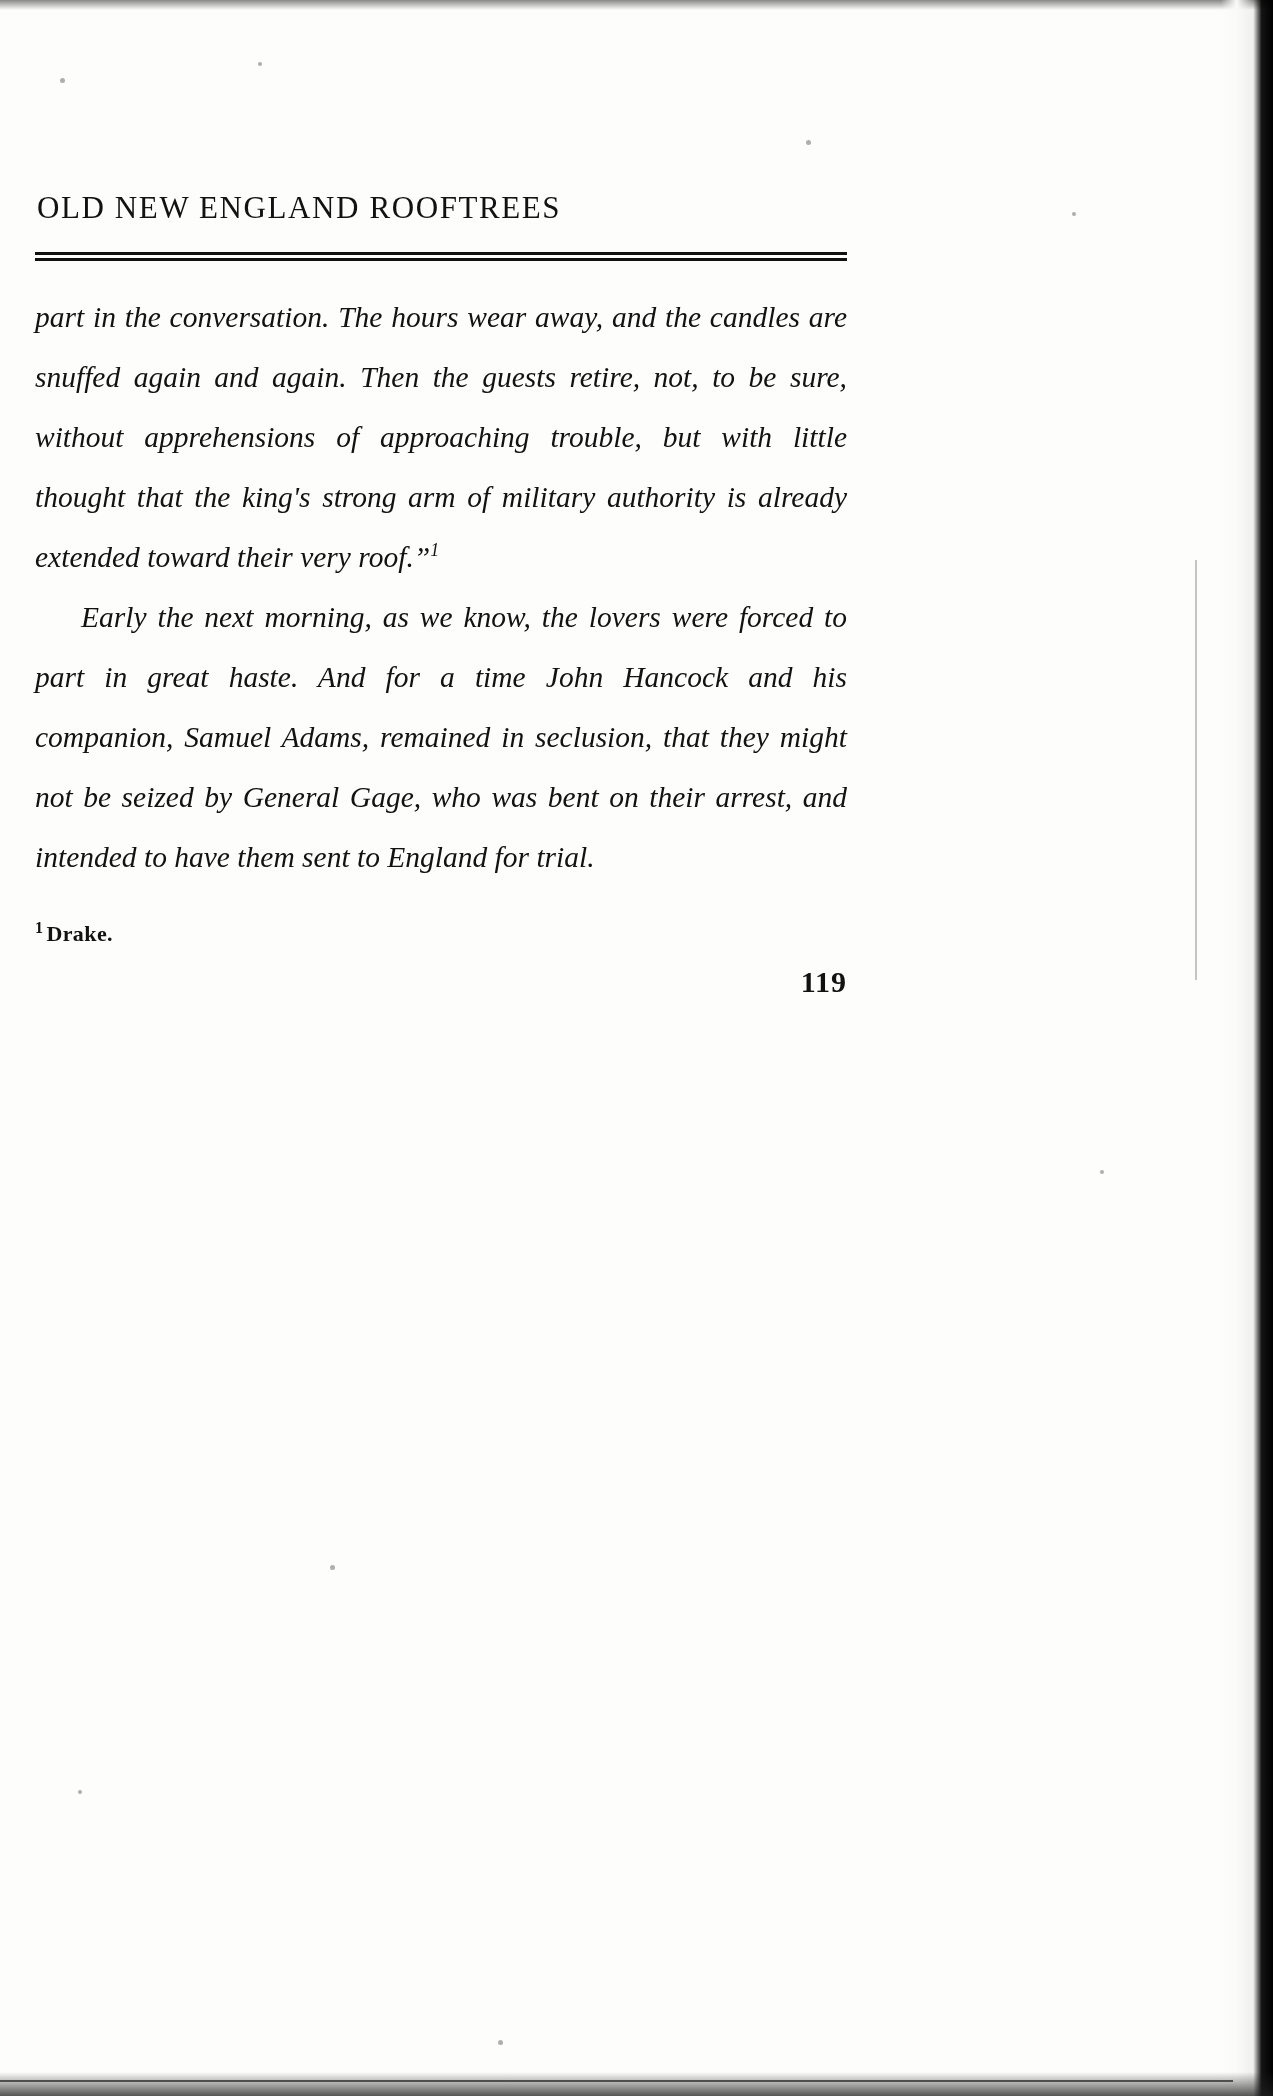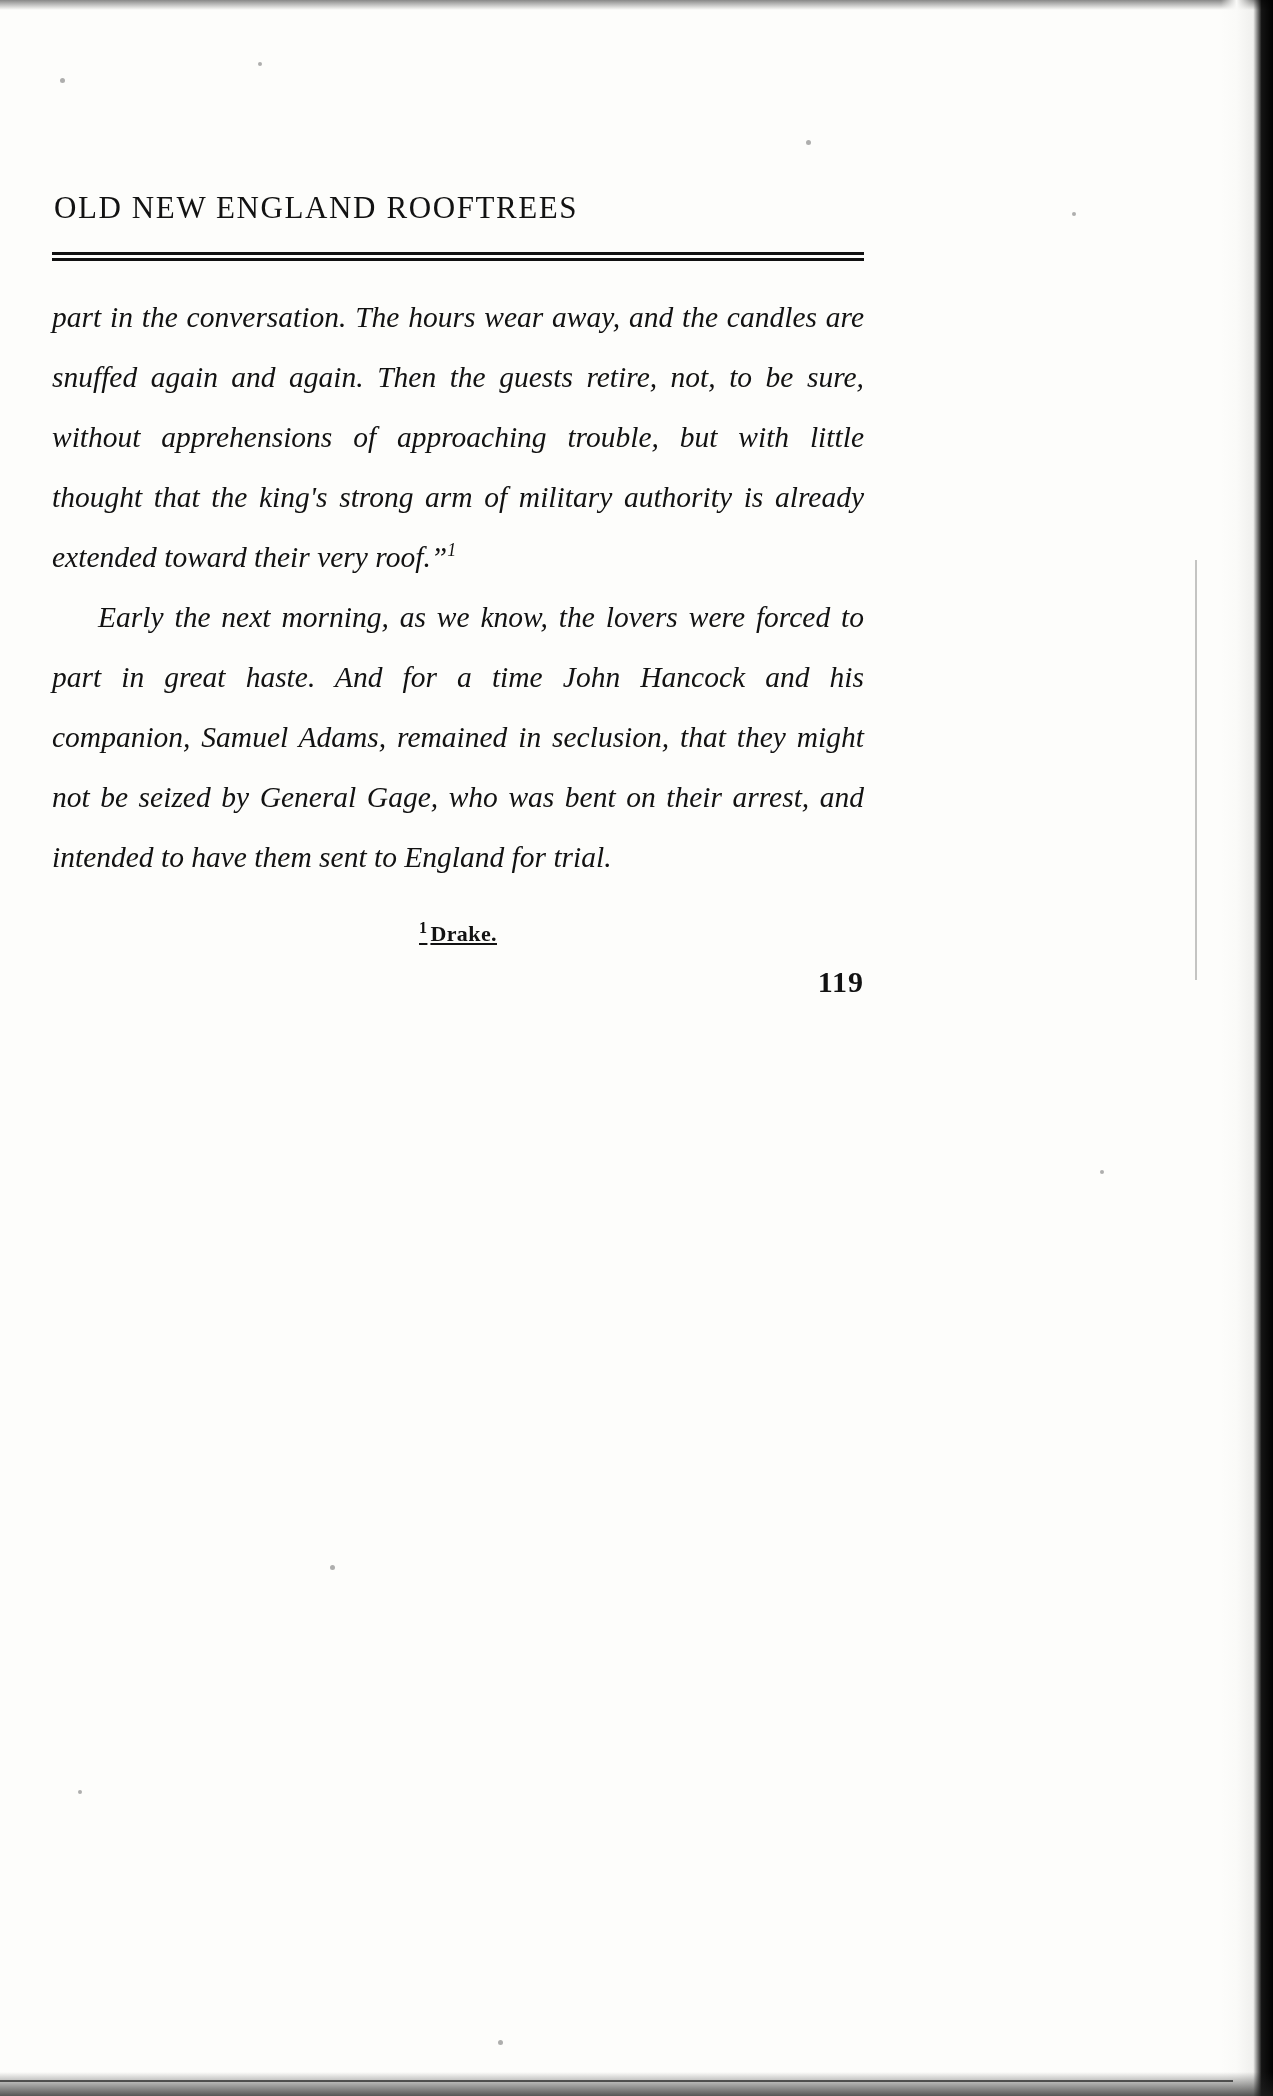--- a/index.html
+++ b/index.html
@@ -63,21 +63,21 @@
     position: absolute;
     top: 560px;
     left: 1195px;
     width: 2px;
     height: 420px;
     background: rgba(90,90,90,0.35);
   }
 
   .content {
     position: absolute;
-    left: 52px;
+    left: 35px;
     top: 0;
     width: 820px;
   }
 
   .running-head {
     margin-top: 190px;
     font-size: 31px;
     letter-spacing: 1.6px;
     font-weight: 400;
     text-align: left;
@@ -118,25 +118,24 @@
 
   .fn-ref {
     font-size: 18px;
     vertical-align: super;
     line-height: 0;
   }
 
   .footnote {
     margin-top: 34px;
     width: 812px;
-    text-align: center;
+    text-align: left;
     font-size: 22px;
     font-weight: 700;
     letter-spacing: .4px;
-    text-decoration: underline;
   }
   .footnote .fn-marker {
     font-size: 16px;
     vertical-align: super;
     line-height: 0;
     margin-right: 3px;
   }
 
   .folio {
     margin-top: 18px;

